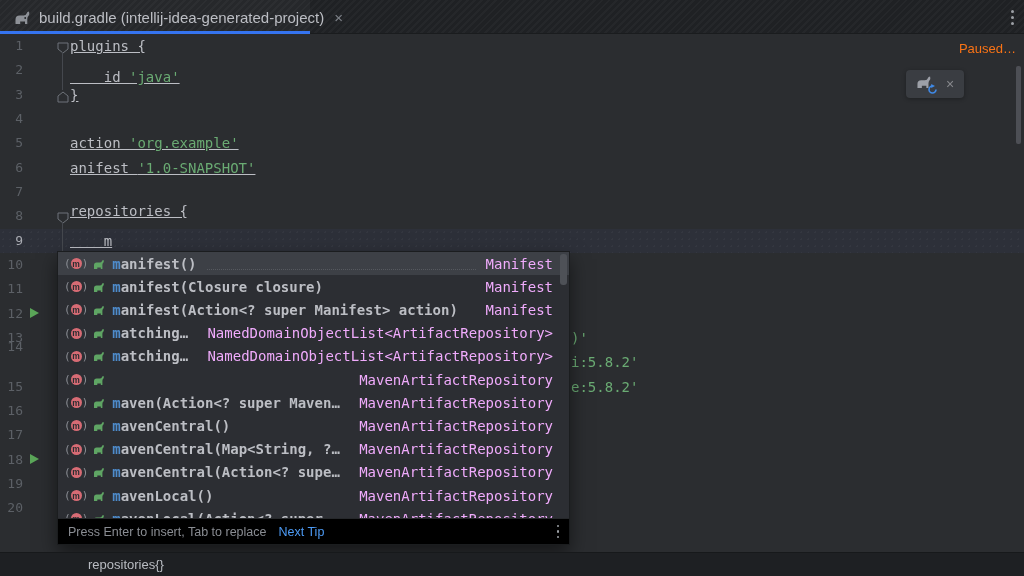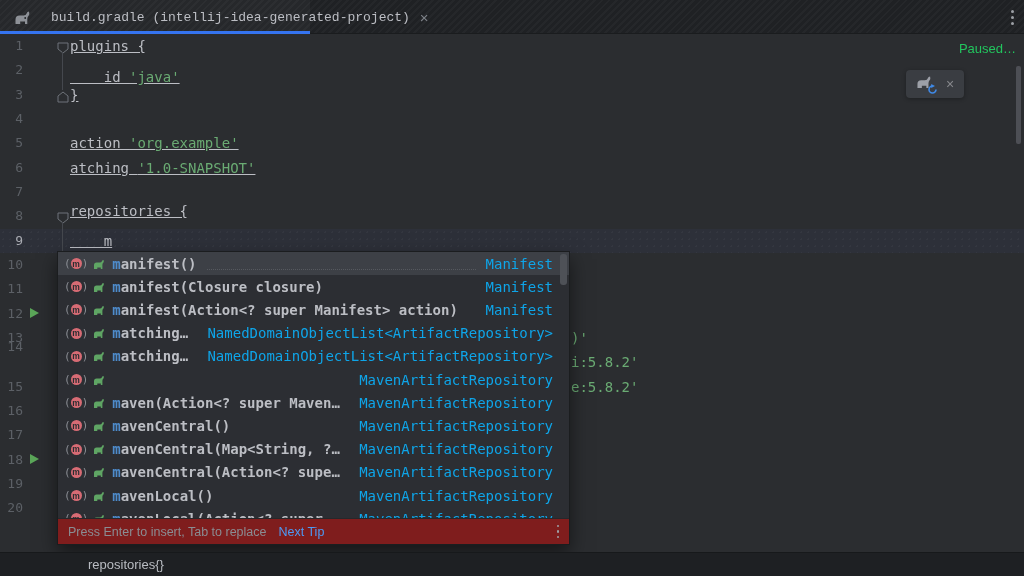--- a/index.html
+++ b/index.html
@@ -8,21 +8,21 @@
   #stage { position:absolute; inset:0; width:1024px; height:576px; background:#2b2d30; overflow:hidden; }
 
   
   .topbar { position:absolute; left:0; top:0; width:1024px; height:34px;
     background:#1f2124;
     background-image:repeating-linear-gradient(135deg, rgba(255,255,255,0.028) 0 2px, rgba(0,0,0,0) 2px 5px);
     border-bottom:1px solid #1a1c1e; }
   .tab { position:absolute; left:0; top:0; width:310px; height:34px; display:flex; align-items:center;
     background:rgba(255,255,255,0.035); }
   .tab-underline { position:absolute; left:0; top:31px; width:310px; height:3px; }
-  .tab-title { color:#bcbec4; font-size:13px; margin-left:20px; white-space:nowrap;font-family:Liberation Mono, monospace; }
+  .tab-title { color:#bcbec4; font-size:15px; margin-left:8px; white-space:nowrap; }
   .tab-close { color:#7f838a; font-size:15px; margin-left:10px; line-height:1; }
   .gradle-glyph { width:17px; height:15px; margin-left:14px; flex:0 0 auto; }
   .kebab { position:absolute; display:flex; flex-direction:column; gap:3px; align-items:center; }
   .kebab i { width:3px; height:3px; border-radius:50%; background:#9da0a6; }
   .topbar .kebab { right:10px; top:10px; }
 
   
   .editor { position:absolute; left:0; top:34px; width:1024px; height:518px; background:#2b2d30; overflow:hidden; }
   .gutter-num { position:absolute; left:0; width:23px; text-align:right;
     font-family:"DejaVu Sans Mono","Liberation Mono",monospace; font-size:13px; color:#5c6066; }
@@ -31,21 +31,21 @@
     font-size:14px; color:#bcbec4; white-space:pre;text-decoration:underline; }
   .seg-string { color:#6aab73; }
   .caret-band { position:absolute; left:0; width:1024px; background:#2d3039;
     background-image:radial-gradient(rgba(255,255,255,0.035) 1px, rgba(0,0,0,0) 1px); background-size:7px 7px; }
   .fold-mark { position:absolute; left:57px; width:12px; }
   .fold-line { position:absolute; left:62px; width:1px; background:#45484e; }
   .run-tri { position:absolute; left:30px; width:0; height:0;
     border-left:9px solid #5ba659; border-top:5.5px solid transparent; border-bottom:5.5px solid transparent; }
   .fragment { position:absolute; left:571px; font-family:"DejaVu Sans Mono","Liberation Mono",monospace;
     font-size:14px; color:#6aab73; white-space:pre; }
-  .paused { position:absolute; right:8px; top:7px; color:#22c55e; font-size:13px; }
+  .paused { position:absolute; right:8px; top:7px; color:#f97316; font-size:13px; }
   .v-scroll { position:absolute; left:1016px; top:32px; width:5px; height:78px; background:#53565c; border-radius:2px; opacity:.85; }
 
   
   .float-widget { position:absolute; left:906px; top:36px; width:58px; height:28px; background:#3a3d42;
     border-radius:4px; display:flex; align-items:center; justify-content:space-evenly;
     box-shadow:0 1px 4px rgba(0,0,0,.3); }
   .fw-gradle { position:relative; width:20px; height:20px; }
   .fw-gradle svg.ele { position:absolute; left:0; top:1px; }
   .fw-gradle svg.refresh { position:absolute; right:-2px; bottom:-1px; }
   .fw-close { color:#87898d; font-size:14px; line-height:1; }
@@ -60,23 +60,23 @@
   .micon .par { color:#8a8d93; font-size:11px; font-family:"DejaVu Sans Mono",monospace; line-height:1; }
   .micon .mc { display:inline-flex; width:11px; height:11px; border-radius:50%; background:#d76b74;
     color:#2b2d30; font-size:8.5px; font-weight:bold; font-style:normal; align-items:center; justify-content:center;
     font-family:"Liberation Sans",sans-serif; }
   .gicon { margin-left:5px; flex:0 0 auto; }
   .pname { margin-left:7px; font-family:"DejaVu Sans Mono","Liberation Mono",monospace; font-size:14px;
     font-weight:bold; color:#bcbec4; white-space:pre; }
   .pname .match { color:#4e8ccc; }
   .lead { flex:1; height:55%; border-bottom:1px dotted #56595f; margin:0 10px; }
   .spacer { flex:1; }
-  .ptype { font-family:"DejaVu Sans Mono","Liberation Mono",monospace; font-size:14px; color:#0ea5e9; white-space:pre; }
+  .ptype { font-family:"DejaVu Sans Mono","Liberation Mono",monospace; font-size:14px; color:#f0abfc; white-space:pre; }
   .pscroll { position:absolute; right:2px; top:2px; width:7px; height:31px; background:#4e5157; border-radius:3px; }
-  .pfooter { position:absolute; left:0; bottom:0; width:511px; height:26px; background:#7f1d1d;
+  .pfooter { position:absolute; left:0; bottom:0; width:511px; height:26px; background:#000000;
     border-top:1px solid #26282b; display:flex; align-items:center; padding:0 10px;margin-top:44px; }
   .hint { color:#8a8d93; font-size:12.5px; }
   .nexttip { color:#4d9bf5; font-size:12.5px; margin-left:12px; }
   .pfooter .kebab { position:static; margin-left:auto; }
   .pfooter .kebab i { width:2.5px; height:2.5px; }
 
   
   .bottombar { position:absolute; left:0; top:552px; width:1024px; height:24px; background:#1e2023;
     border-top:1px solid #17191b; display:flex; align-items:center; }
   .crumb { color:#b9bcc2; font-size:13px; margin-left:88px; }
@@ -138,21 +138,21 @@
         <div class="gutter-num" style="top: 437.94px; line-height: 24.33px; text-align: right;">19</div>
         <div class="gutter-num" style="top: 462.27px; line-height: 24.33px;">20</div>
         <div class="fold-line" style="top: 18px; height: 38px;"></div>
         <div class="fold-line" style="top: 188px; height: 29px;"></div>
       </div>
     <div id="code">
         <div class="code-line" style="top: 0px; line-height: 24.33px;"><span>plugins {</span></div>
         <div class="code-line" style="top: 24.33px; line-height: 24.33px; margin-top: 7px;"><span>    id </span><span class="seg-string">'java'</span></div>
         <div class="code-line" style="top: 48.66px; line-height: 24.33px;"><span>}</span></div>
         <div class="code-line" style="top: 97.32px; line-height: 24.33px;"><span>action </span><span class="seg-string">'org.example'</span></div>
-        <div class="code-line" style="top: 121.65px; line-height: 24.33px;"><span>atching </span><span class="seg-string">'1.0-SNAPSHOT'</span></div>
+        <div class="code-line" style="top: 121.65px; line-height: 24.33px;"><span>anifest </span><span class="seg-string">'1.0-SNAPSHOT'</span></div>
         <div class="code-line" style="top: 165px; line-height: 24.33px;"><span>repositories {</span></div>
         <div class="code-line" style="top: 194.64px; line-height: 24.33px;"><span>    m</span></div>
       </div>
     <div id="fragments">
         <div class="fragment" style="top: 291.96px; line-height: 24.33px;">)'</div>
         <div class="fragment" style="top: 316.29px; line-height: 24.33px; text-align: center;">i:5.8.2'</div>
         <div class="fragment" style="top: 340.62px; line-height: 24.33px;">e:5.8.2'</div>
       </div>
     <div class="paused">Paused…</div>
 

